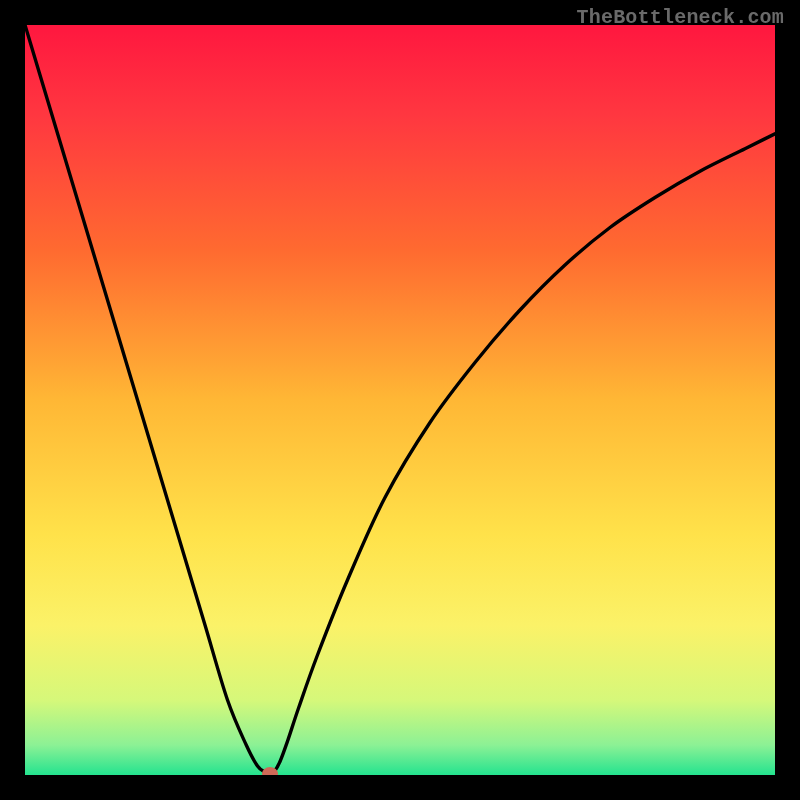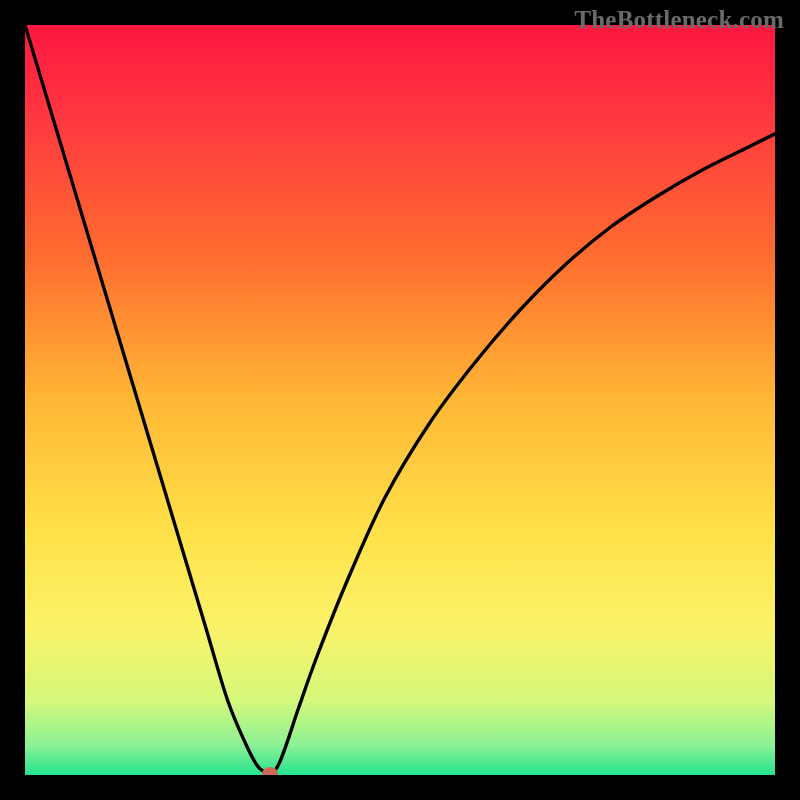--- a/index.html
+++ b/index.html
@@ -7,22 +7,22 @@
   .frame {
     position: relative;
     width: 800px;
     height: 800px;
     background: #000;
   }
   .watermark {
     position: absolute;
     top: 6px;
     right: 16px;
-    font-family: Liberation Serif, serif;
-    font-size: 25px;
+    font-family: Liberation Mono, monospace;
+    font-size: 20px;
     font-weight: 600;
     color: #6a6a6a;
     letter-spacing: 0.2px;
     z-index: 20;
     user-select: none;
   }
   .plot-area {
     position: absolute;
     left: 25px;
     top: 25px;

